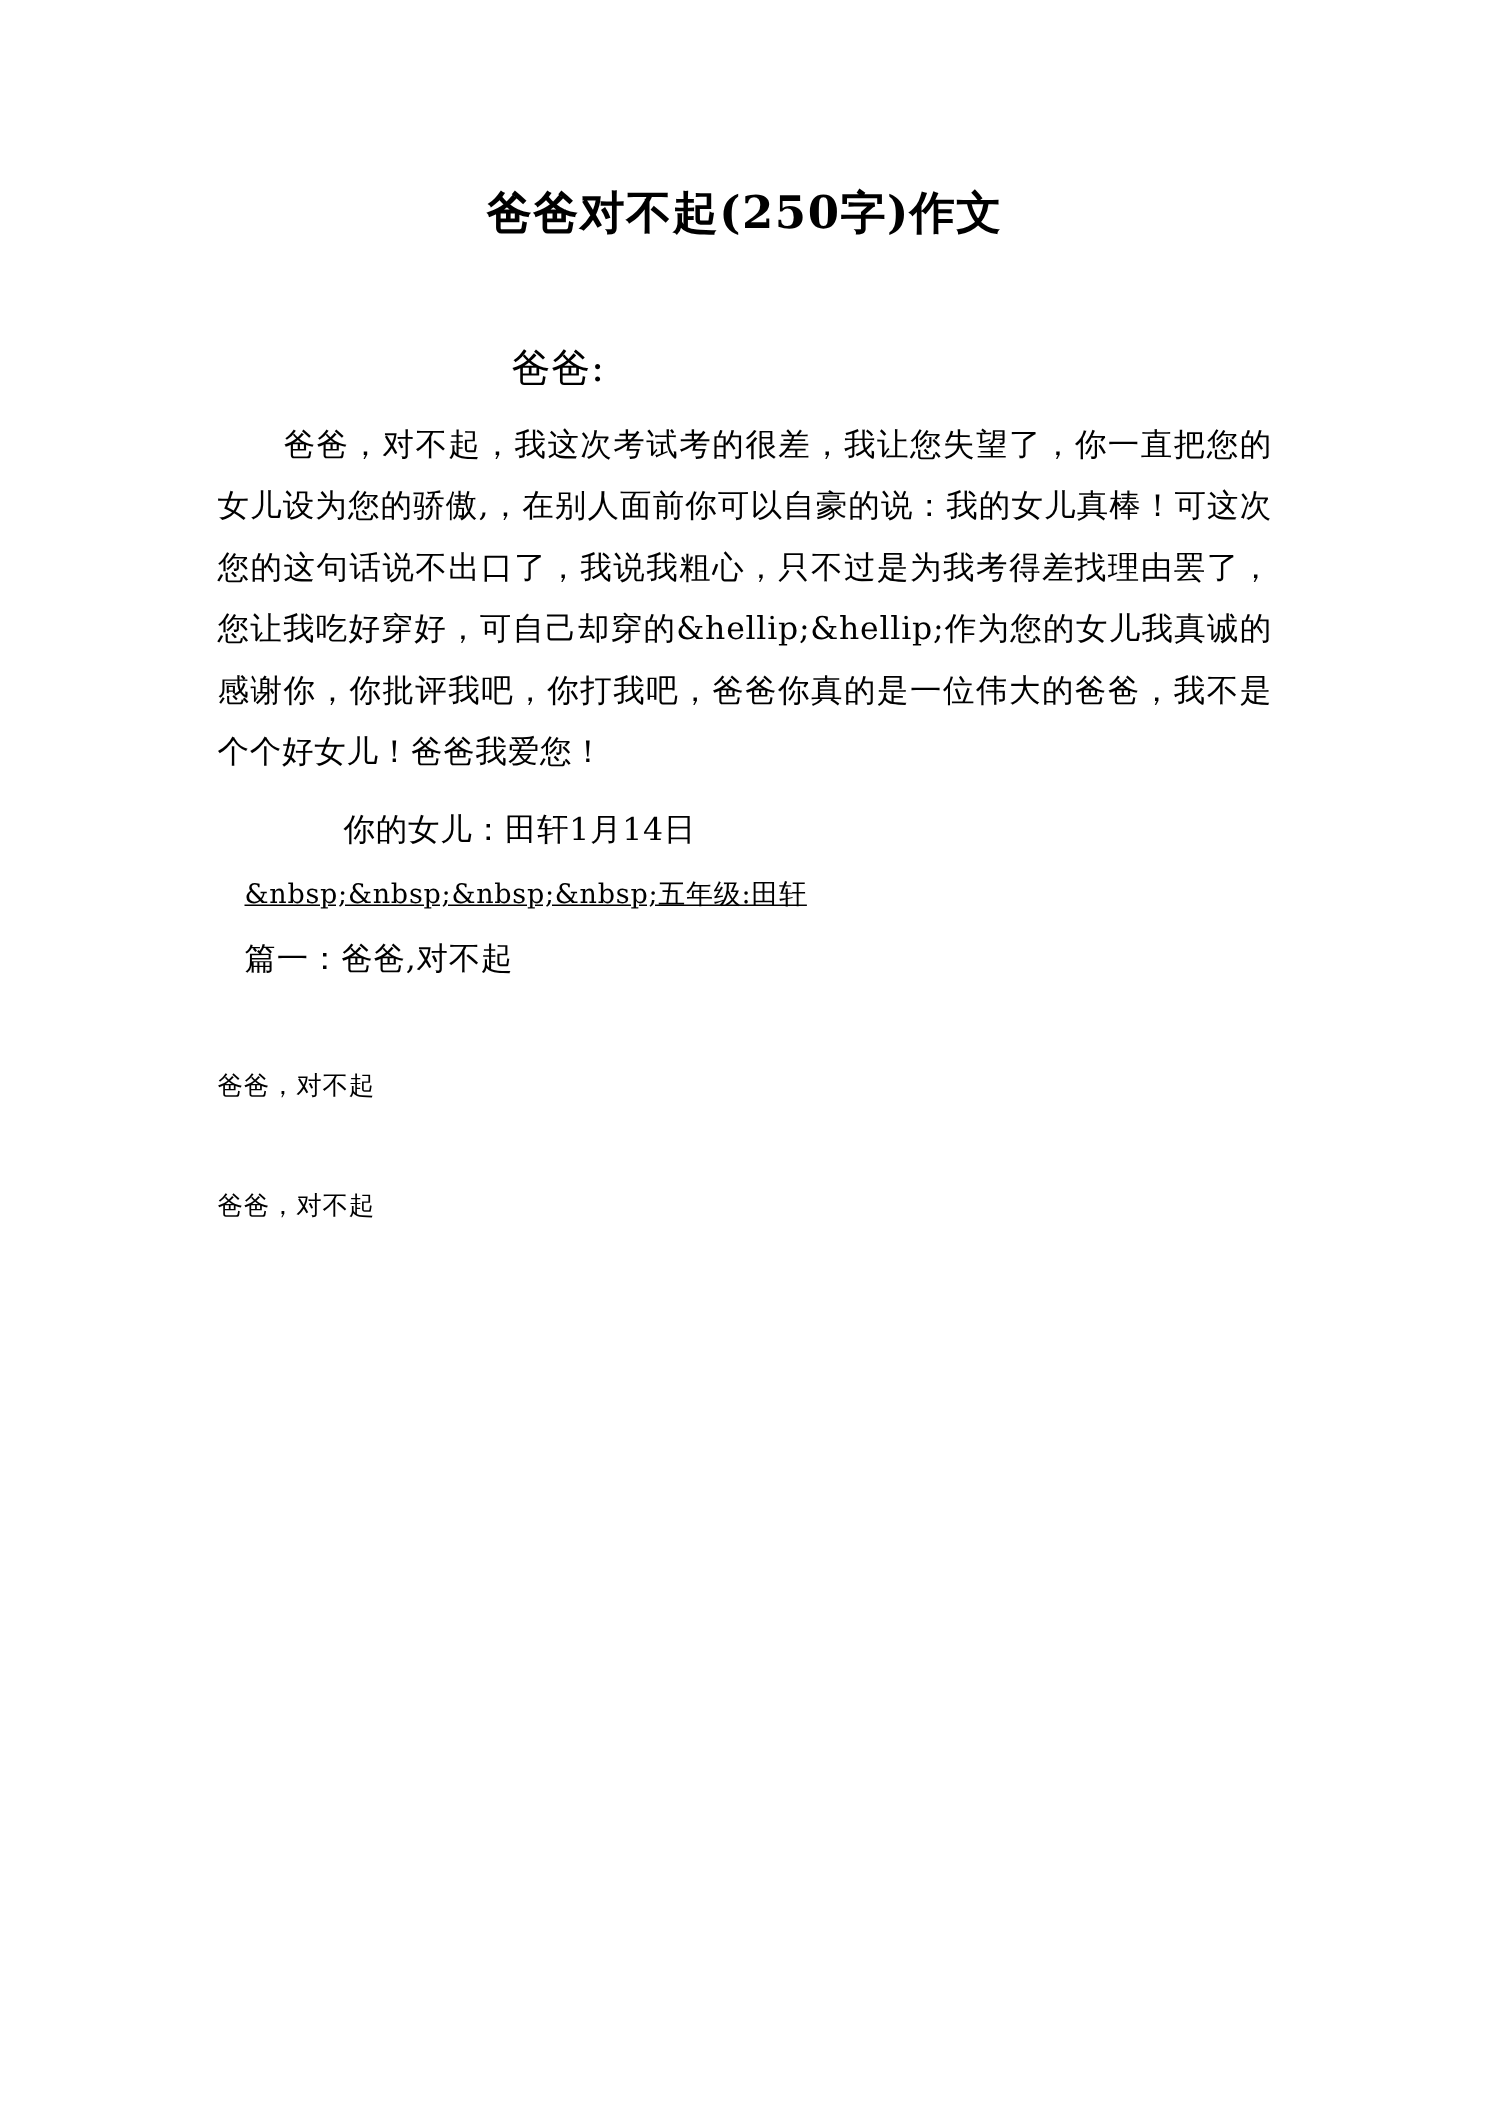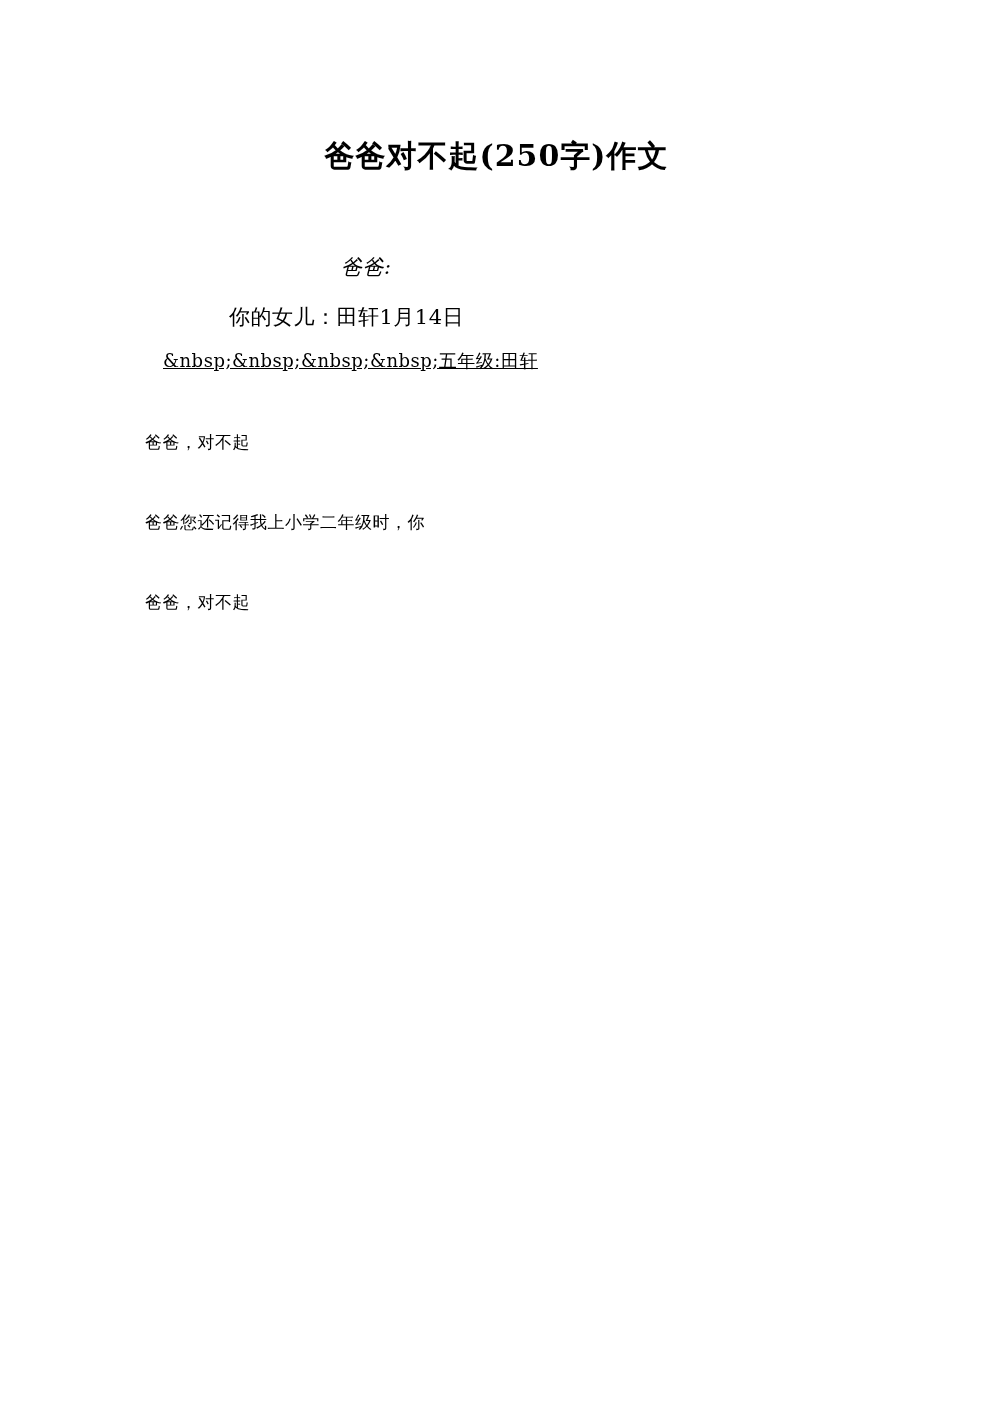--- a/index.html
+++ b/index.html
@@ -16,43 +16,42 @@
   }
   .page {
     position: relative;
     width: 993px;
     height: 1404px;
     box-sizing: border-box;
     padding: 0 145px;
     overflow: hidden;
   }
   .doc-title {
-    margin: 17px;
+    margin: 4px;
     padding-top: 118px;
     text-align: center;
     font-size: 30px;
     font-weight: bold;
     letter-spacing: 1px;
     line-height: 1.4;
   }
   .lede {
     margin: 0;
     padding-top: 62px;
     font-size: 20px;
     line-height: 1.6;
     letter-spacing: 0.5px;
   }
   .salutation {
     margin: 0;
     padding-top: 56px;
     padding-left: 196px;
-    font-size: 21px;
+    font-size: 26px;
     line-height: 1.7;
     letter-spacing: 0.5px;
-    font-style: italic;
   }
   .body-para {
     margin: 0;
     padding-top: 8px;
     font-size: 21px;
     line-height: 1.95;
     letter-spacing: 0.5px;
     text-indent: 2.1em;
     text-align: justify;
     text-justify: inter-ideograph;
@@ -93,26 +92,27 @@
 </head>
 <body>
 
 <div class="page">
 
   <h1 class="doc-title">爸爸对不起(250字)作文</h1>
 
 
   <p class="salutation">爸爸:</p>
 
+  <p class="body-para">爸爸，对不起，我这次考试考的很差，我让您失望了，你一直把您的女儿设为您的骄傲,，在别人面前你可以自豪的说：我的女儿真棒！可这次您的这句话说不出口了，我说我粗心，只不过是为我考得差找理由罢了，您让我吃好穿好，可自己却穿的&amp;hellip;&amp;hellip;作为您的女儿我真诚的感谢你，你批评我吧，你打我吧，爸爸你真的是一位伟大的爸爸，我不是个个好女儿！爸爸我爱您！</p>
 
   <p class="signature">你的女儿：田轩1月14日</p>
 
   <p class="grade-line">&amp;nbsp;&amp;nbsp;&amp;nbsp;&amp;nbsp;五年级:田轩</p>
 
+  <p class="section-head">篇一：爸爸,对不起</p>
 
   <p class="plain-para">爸爸，对不起</p>
 
-  <p class="plain-para">爸爸您还记得我上小学二年级时，你</p>
 
 
   <p class="plain-para">爸爸，对不起</p>
 
 </div>
 
 </body></html>

